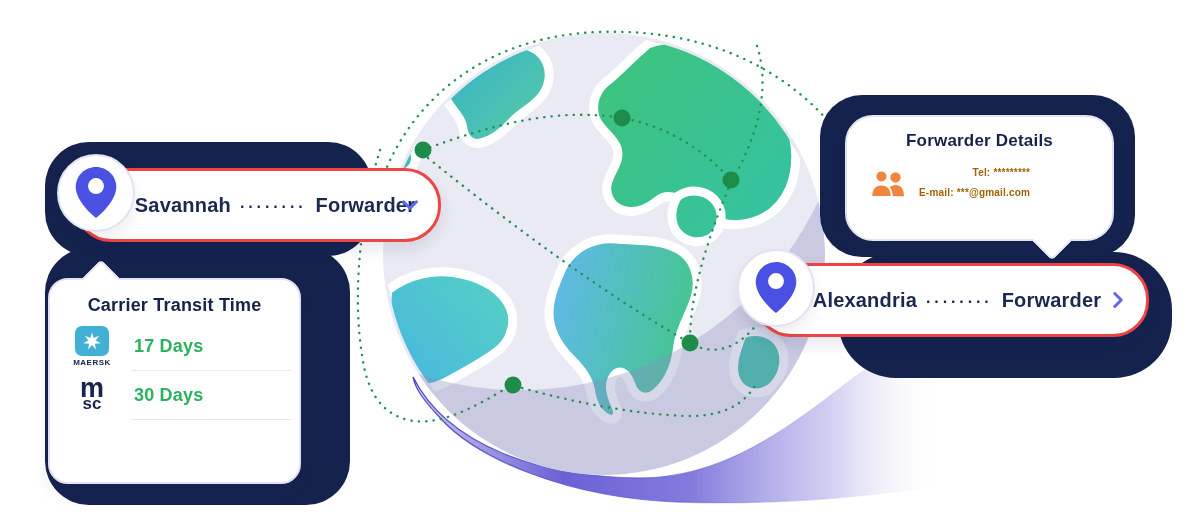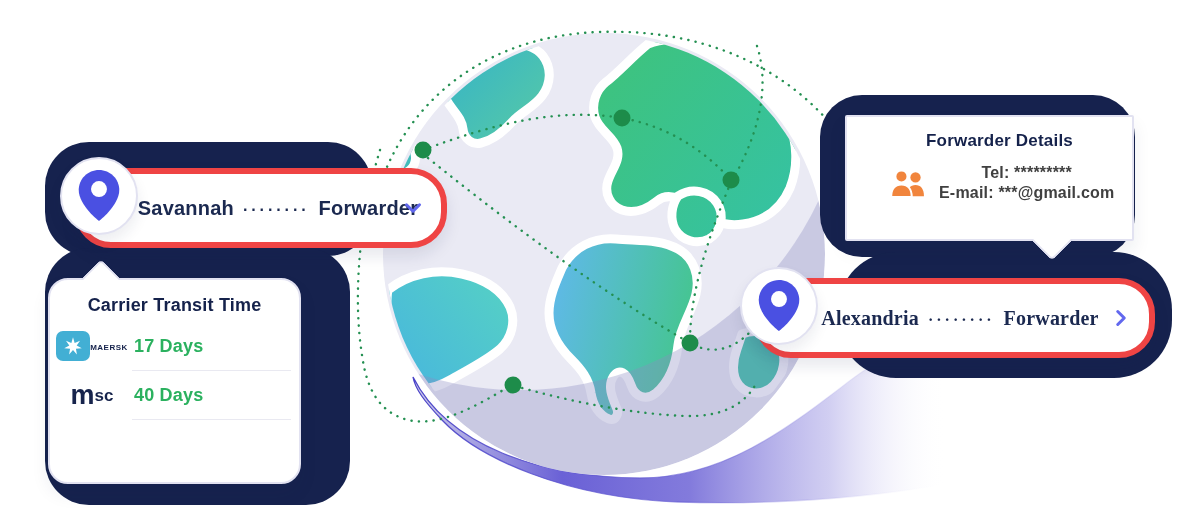--- a/index.html
+++ b/index.html
@@ -8,26 +8,26 @@
     font-family:"Liberation Sans", sans-serif;
   }
   
   .navy{background:#16224E;position:absolute;}
   .navy-a{left:45px;top:142px;width:327px;height:114px;border-radius:44px;}
   .navy-b{left:45px;top:248px;width:305px;height:257px;border-radius:44px;}
   .navy-c{left:820px;top:95px;width:315px;height:162px;border-radius:42px;}
   .navy-d{left:838px;top:252px;width:334px;height:126px;border-radius:58px;}
   
   .pill{
-    position:absolute;height:68px;background:#fff;border:6px solid #ef4444;border-radius:36px;
+    position:absolute;height:68px;background:#fff;border:3px solid #ef4444;border-radius:36px;
     box-shadow:0 8px 16px rgba(22,34,78,.10);
     display:flex;align-items:center;justify-content:center;z-index:4;
   }
   .pill-savannah{left:75px;top:168px;width:360px;}
-  .pill-alex{left:755px;top:278px;width:388px;font-family:Liberation Serif, serif;}
+  .pill-alex{left:755px;top:263px;width:388px;}
   .bulge{
     position:absolute;left:-21px;top:-17px;width:74px;height:74px;border-radius:50%;
     background:#fff;border:2px solid #E2E2F1;box-shadow:0 8px 14px rgba(22,34,78,.08);
     display:flex;align-items:center;justify-content:center;
   }
   .route-text{display:flex;align-items:baseline;gap:9px;margin-left:34px;}
   .pill-alex .route-text{margin-left:28px;margin-right:18px;}
   .route-city{font-size:20px;font-weight:700;color:#1B2950;letter-spacing:.2px;}
   .route-dots{font-size:16px;font-weight:700;color:#1B2950;letter-spacing:3px;}
   .chev{position:absolute;right:15px;top:50%;transform:translateY(-50%);width:26px;height:26px;}
@@ -38,43 +38,43 @@
   }
   .card-carrier{left:48px;top:278px;width:249px;height:202px;border-radius:20px;}
   .tail-up{
     position:absolute;left:37px;top:-15px;width:26px;height:26px;background:#fff;
     transform:rotate(45deg);border-left:2px solid #E2E2F1;border-top:2px solid #E2E2F1;
     border-top-left-radius:5px;
   }
   .cc-title{margin-top:15px;text-align:center;font-size:18px;font-weight:700;color:#15224B;letter-spacing:.2px;}
   .cc-row{display:flex;align-items:center;height:48px;}
   .cc-rows{margin-top:6px;}
-  .logo-cell{width:84px;display:flex;flex-direction:row;align-items:center;justify-content:center;flex:none;}
+  .logo-cell{width:84px;display:flex;flex-direction:column;align-items:center;justify-content:center;flex:none;}
   .cc-val{font-size:18px;font-weight:700;margin-left:0;letter-spacing:.2px;}
   .val-green{color:#2BB15F;}
   .val-red{color:#F4574A;}
   .cc-div{border-top:1.5px solid #E9E9F1;margin:0 8px 0 82px;}
   .maersk-box{width:34px;height:30px;border-radius:7px;background:#42AFD4;display:flex;align-items:center;justify-content:center;}
   .maersk-word{font-size:8px;font-weight:800;color:#15224B;letter-spacing:.5px;margin-top:2px;}
   .msc{color:#17244C;text-align:center;line-height:1;}
   .msc-m{display:block;font-size:27px;font-weight:800;line-height:17px;}
   .msc-sc{display:block;font-size:17px;font-weight:800;line-height:13px;}
   .one{text-align:center;line-height:1;}
   .one-word{display:block;font-size:19px;font-weight:900;color:#E8127E;letter-spacing:.5px;line-height:15px;}
   .one-tag{display:block;font-size:4px;font-weight:700;color:#E8127E;letter-spacing:.4px;margin-top:2px;white-space:nowrap;}
   
-  .card-forwarder{left:845px;top:115px;width:265px;height:122px;border-radius:2px;padding-left:20px;}
+  .card-forwarder{left:845px;top:115px;width:265px;height:122px;border-radius:28px;}
   .tail-down{
     position:absolute;left:191px;bottom:-16px;width:26px;height:26px;background:#fff;
     transform:rotate(45deg);border-right:2px solid #E2E2F1;border-bottom:2px solid #E2E2F1;
     border-bottom-right-radius:5px;
   }
   .fw-title{margin-top:14px;text-align:center;font-size:17px;font-weight:700;color:#15224B;letter-spacing:.2px;}
   .fw-row{display:flex;align-items:center;gap:12px;margin:12px 0 0 22px;}
-  .fw-lines{font-size:16px;font-weight:700;color:#404040;line-height:20px;text-align:center;letter-spacing:.2px;}
+  .fw-lines{font-size:10px;font-weight:700;color:#a16207;line-height:20px;text-align:right;letter-spacing:.2px;}
   .globe-svg{position:absolute;left:0;top:0;z-index:0;}
 </style>
 </head>
 <body>
 
 <div class="stage">
 
   <svg class="globe-svg" width="1198" height="522" viewBox="0 0 1198 522">
     <defs>
       <linearGradient id="gSwoosh" gradientUnits="userSpaceOnUse" x1="413" y1="430" x2="946" y2="430">
@@ -195,21 +195,21 @@
         <div class="cc-val val-green">17 Days</div>
       </div>
 
       <div class="cc-div"></div>
 
       <div class="cc-row">
         <div class="logo-cell msc">
           <span class="msc-m">m</span>
           <span class="msc-sc">sc</span>
         </div>
-        <div class="cc-val val-green">40 Days</div>
+        <div class="cc-val val-green">30 Days</div>
       </div>
 
       <div class="cc-div"></div>
 
 
     </div>
   </div>
 
   <div class="navy navy-c"></div>
   <div class="navy navy-d"></div>

